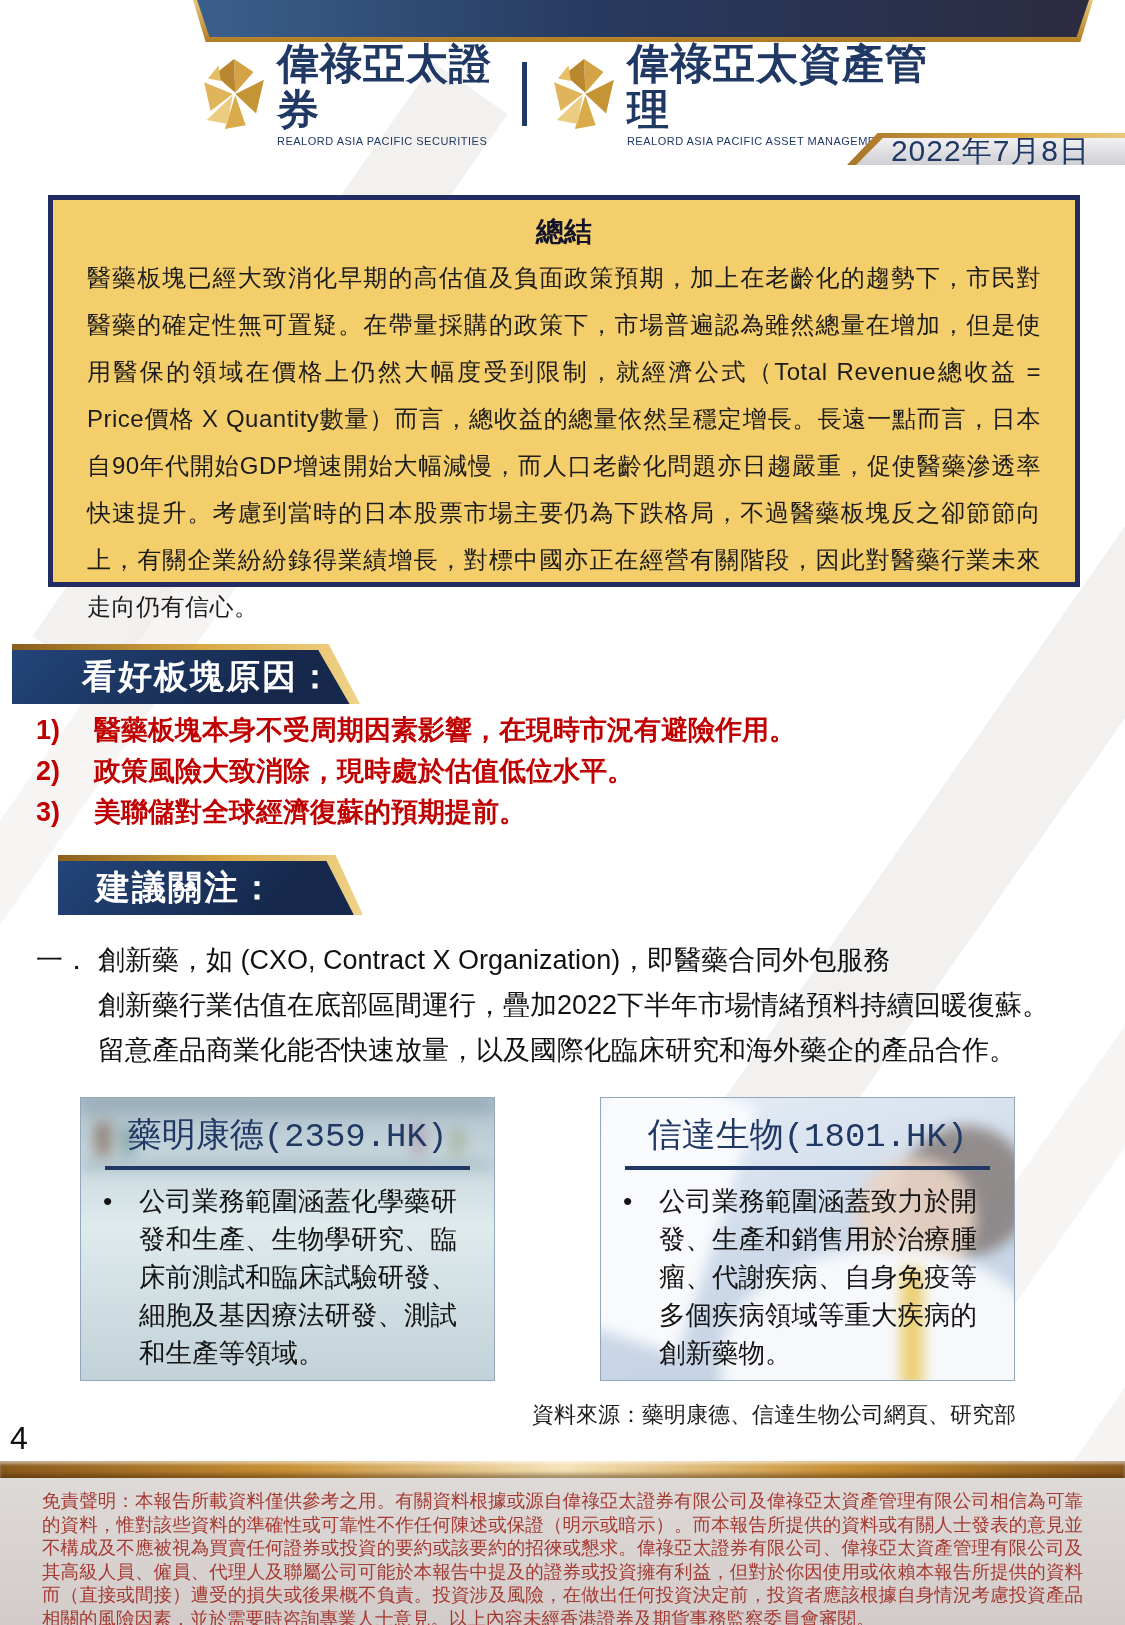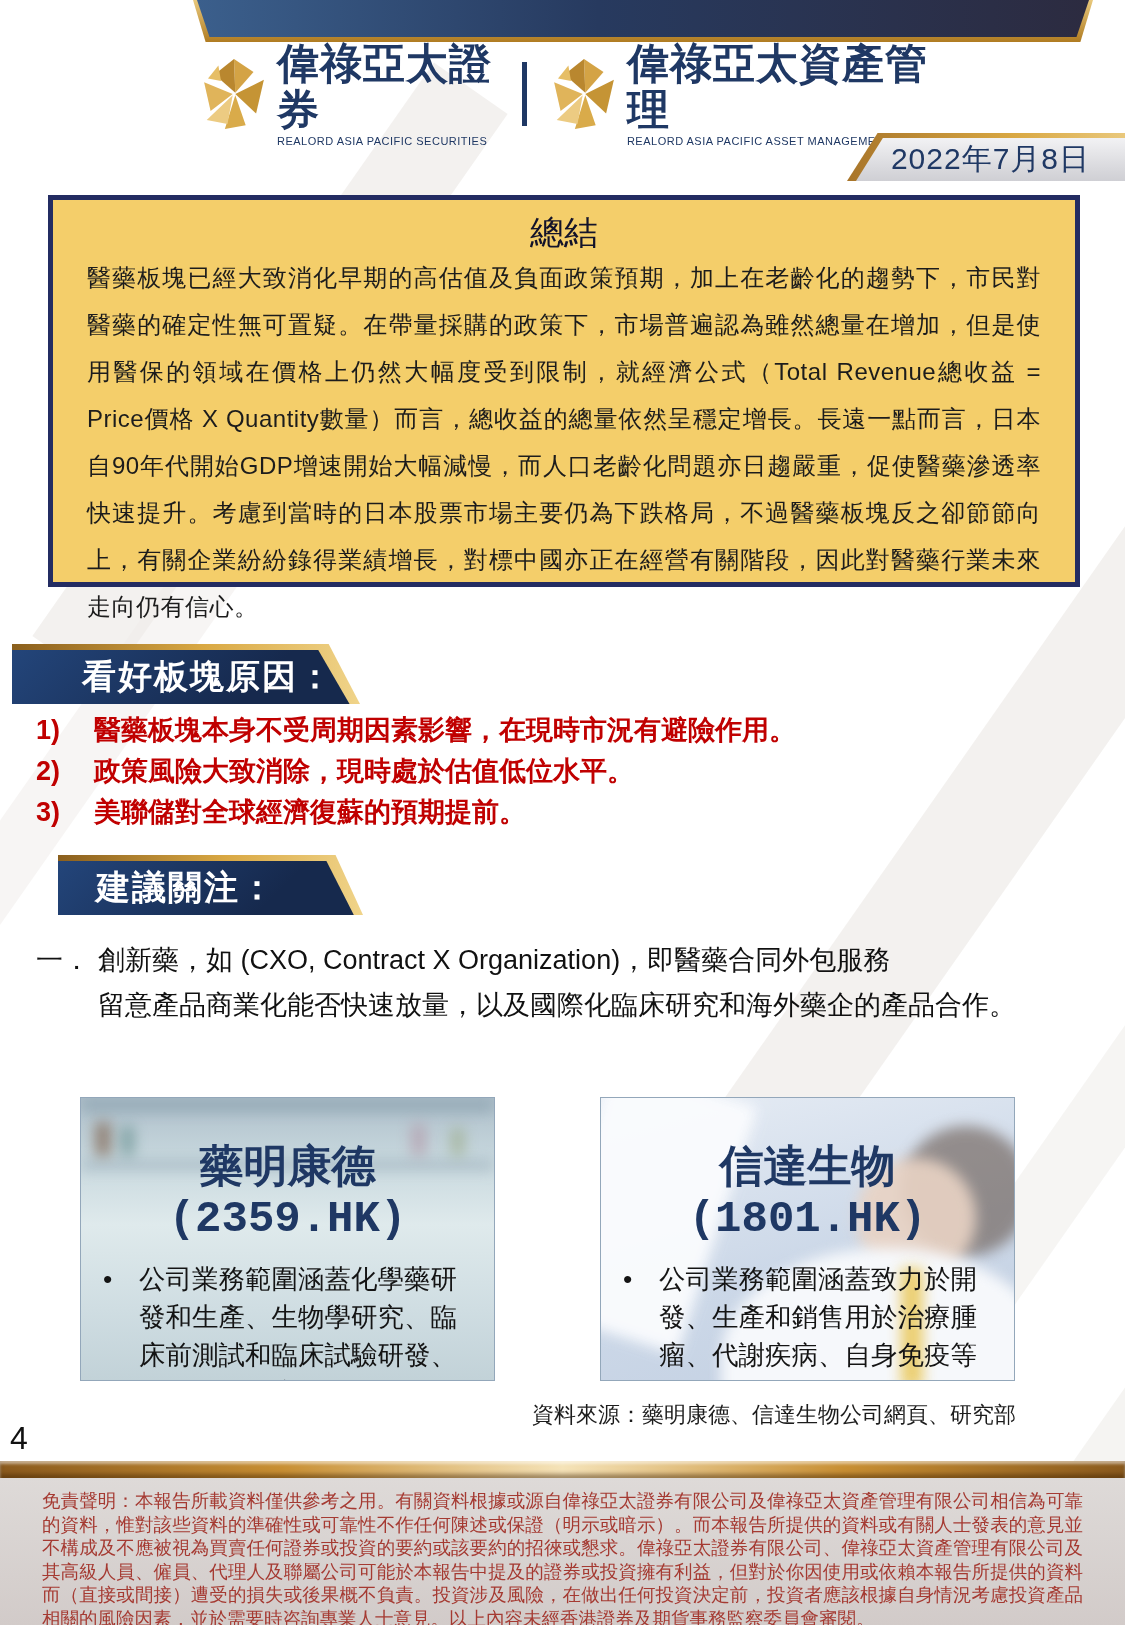--- a/index.html
+++ b/index.html
@@ -28,32 +28,32 @@
     clip-path:polygon(0 0,100% 0,98.6% 100%,1.4% 100%);}
   
   .logo-row{position:absolute;left:195px;top:52px;width:740px;height:84px;display:flex;align-items:center;}
   .logo{display:flex;align-items:center;}
   .logo svg{width:78px;height:78px;flex:0 0 auto;}
   .logo-text{display:flex;flex-direction:column;margin-left:4px;}
   .logo-title{color:var(--navy);font-weight:bold;font-size:42px;line-height:46px;letter-spacing:1px;}
   .logo-sub{color:var(--navy);font-size:11px;letter-spacing:.5px;margin-top:2px;white-space:nowrap;}
   .logo-divider{width:5px;height:64px;background:var(--navy);margin:0 18px 0 16px;}
   
-  .date-banner{position:absolute;right:0;top:133px;width:278px;height:48px;
+  .date-banner{position:absolute;right:0;top:133px;width:278px;height:32px;
     background:linear-gradient(90deg,#a8752a,#d9a843 60%,#e9c87c);
     clip-path:polygon(11% 0,100% 0,100% 100%,0 100%);}
   .date-inner{position:absolute;left:9px;right:0;top:5px;bottom:0;
     background:linear-gradient(180deg,#f2f2f4 0%,#d9d9dd 70%,#cfcfd4 100%);
     clip-path:polygon(10% 0,100% 0,100% 100%,0 100%);
     display:flex;align-items:center;justify-content:center;}
   .date-text{color:var(--navy);font-size:30px;letter-spacing:1px;}
   
   .summary-box{position:absolute;left:48px;top:195px;width:1032px;height:392px;
     background:var(--box-yellow);border:5px solid #232c62;padding:10px 34px 6px 34px;}
-  .summary-title{text-align:center;font-weight:normal;font-size:34px;color:#13132a;line-height:44px;}
+  .summary-title{text-align:center;font-weight:bold;font-size:28px;color:#13132a;line-height:44px;}
   .summary-body{font-size:24px;color:#1c1c1c;line-height:47px;text-align:justify;letter-spacing:.5px;}
   
   .banner{position:absolute;height:60px;}
   .banner .gold{position:absolute;inset:0;
     background:linear-gradient(90deg,#8a5f1d,#d9a843 55%,#f0d48a);
     clip-path:polygon(0 0,91% 0,100% 100%,0 100%);}
   .banner .navy{position:absolute;left:0;right:0;top:6px;bottom:0;
     background:linear-gradient(135deg,#23457a 0%,#16294d 70%);
     clip-path:polygon(0 0,88% 0,97% 100%,0 100%);
     display:flex;align-items:center;}
@@ -81,21 +81,21 @@
   .cl-b1{left:14px;top:24px;width:16px;height:34px;background:#7a5a43;border-radius:3px;opacity:.65;}
   .cl-b2{left:40px;top:28px;width:13px;height:30px;background:#4e7d7a;border-radius:3px;opacity:.55;}
   .cl-b3{left:330px;top:26px;width:15px;height:32px;background:#b0889a;border-radius:3px;opacity:.5;}
   .cl-b4{left:370px;top:30px;width:13px;height:28px;background:#8f9f6d;border-radius:3px;opacity:.5;}
   .cr-coat{left:120px;top:150px;width:330px;height:220px;background:#f6f8fb;border-radius:50% 50% 0 0;}
   .cr-face{left:255px;top:60px;width:120px;height:120px;background:#e9d3c4;border-radius:50%;opacity:.9;}
   .cr-hair{left:300px;top:28px;width:130px;height:130px;background:#5d4a3e;border-radius:50%;opacity:.55;}
   .cr-arm{left:-30px;top:-20px;width:150px;height:260px;background:#fbfcfe;transform:rotate(18deg);opacity:.95;}
   .cr-stripe{left:300px;top:170px;width:22px;height:120px;background:#e8c34a;opacity:.8;}
   .card-content{position:relative;z-index:2;height:100%;padding:14px 18px 0 18px;display:flex;flex-direction:column;}
-  .card-title{text-align:center;color:var(--navy);font-weight:bold;font-size:44px;line-height:50px;font-family:"Liberation Mono","DejaVu Sans Mono",monospace;margin-top:32px;}
+  .card-title{text-align:center;color:var(--navy);font-weight:normal;font-size:34px;line-height:50px;font-family:"Liberation Mono","DejaVu Sans Mono",monospace;}
   .card-rule{height:4px;background:var(--navy);margin:4px 6px 12px 6px;}
   .card-bullet{display:flex;font-size:26.5px;line-height:38px;color:#141414;}
   .card-bullet .dot{width:40px;flex:0 0 auto;padding-left:4px;}
   
   .source-note{position:absolute;left:0;top:1400px;width:1016px;text-align:right;font-size:22px;color:#1c1c1c;}
   .page-number{position:absolute;left:10px;top:1420px;font-size:32px;color:#111;}
   
   .gold-bar{position:absolute;left:0;top:1461px;width:100%;height:17px;
     background:linear-gradient(90deg,#8a5a1d 0%,#c88f33 25%,#f5e3b8 50%,#c88f33 75%,#8a5a1d 100%);
     box-shadow:inset 0 3px 3px rgba(255,255,255,.5), inset 0 -4px 4px rgba(60,30,0,.45);}
@@ -190,20 +190,21 @@
     <span>建議關注：</span>
   </div>
 </div>
 
 <div class="watch">
   <div class="watch-head">
     <span class="marker">一．</span>
     <span>創新藥，如 (CXO, Contract X Organization)，即醫藥合同外包服務</span>
   </div>
   <div class="watch-lines">
+    <div>創新藥行業估值在底部區間運行，疊加2022下半年市場情緒預料持續回暖復蘇。</div>
     <div>留意產品商業化能否快速放量，以及國際化臨床研究和海外藥企的產品合作。</div>
   </div>
 </div>
 
 <div class="card card-left">
   <div class="blob cl-shelf"></div>
   <div class="blob cl-shelf2"></div>
   <div class="blob cl-b1"></div>
   <div class="blob cl-b2"></div>
   <div class="blob cl-b3"></div>

